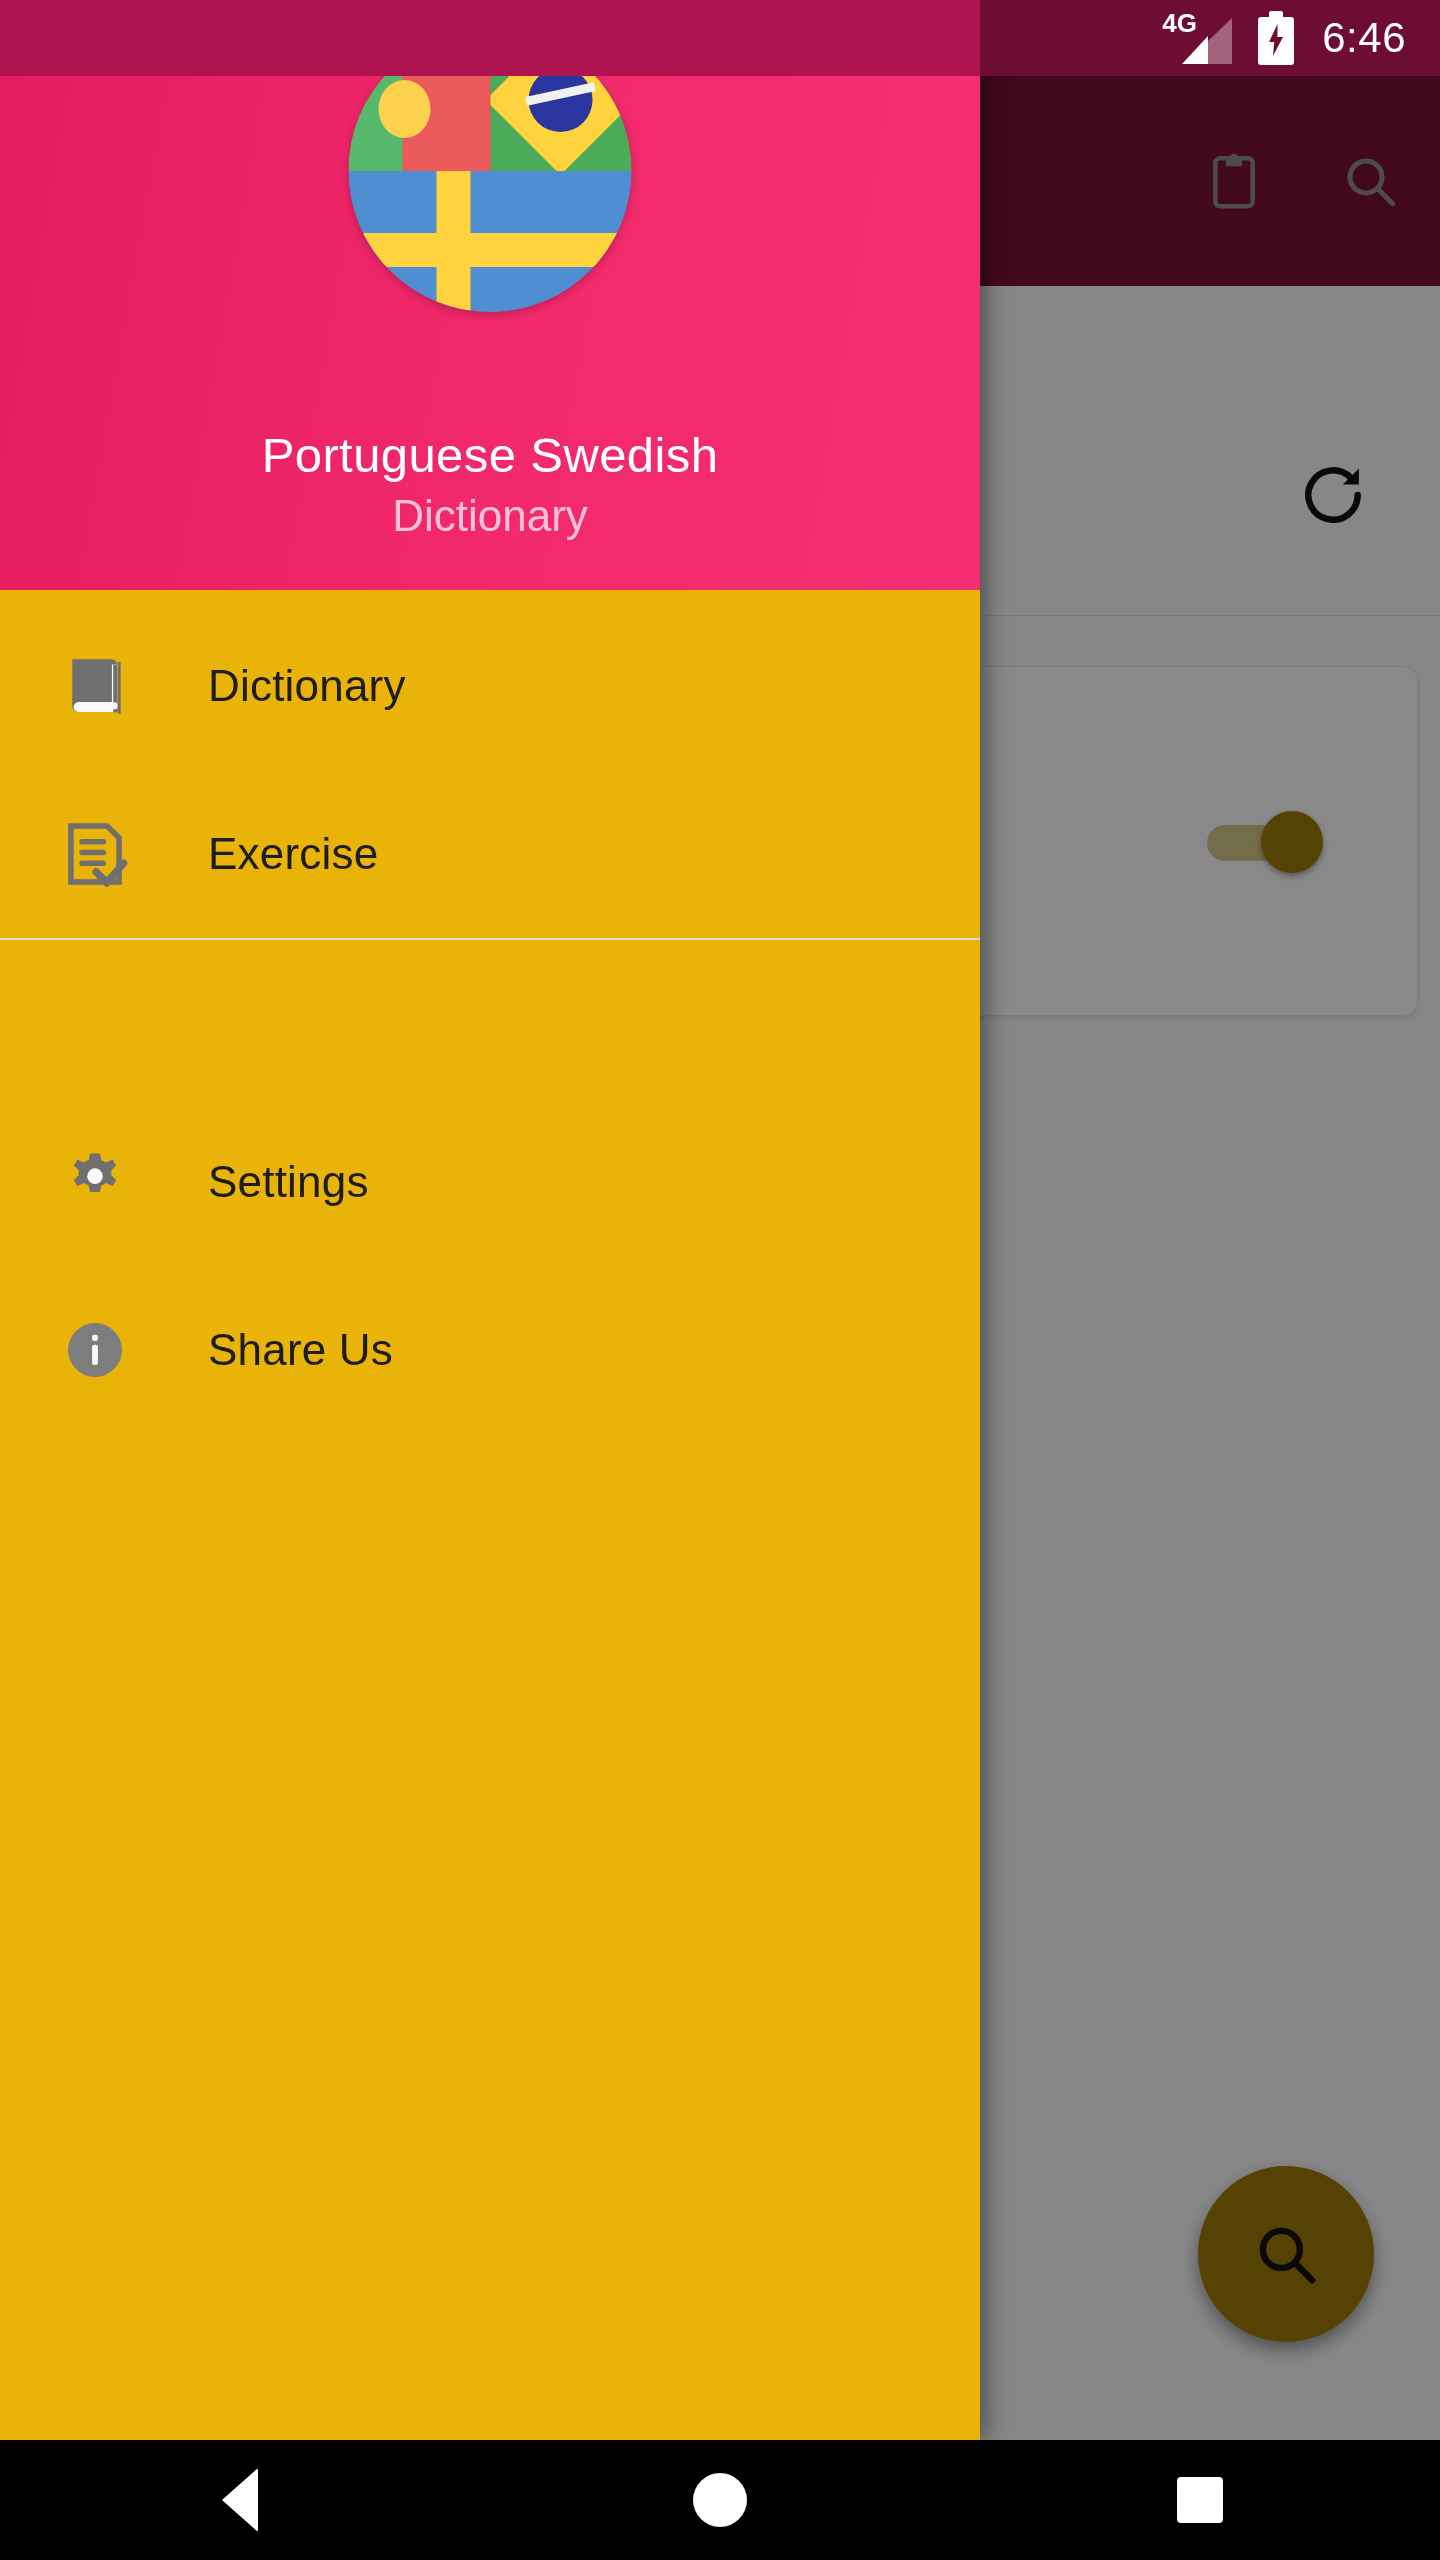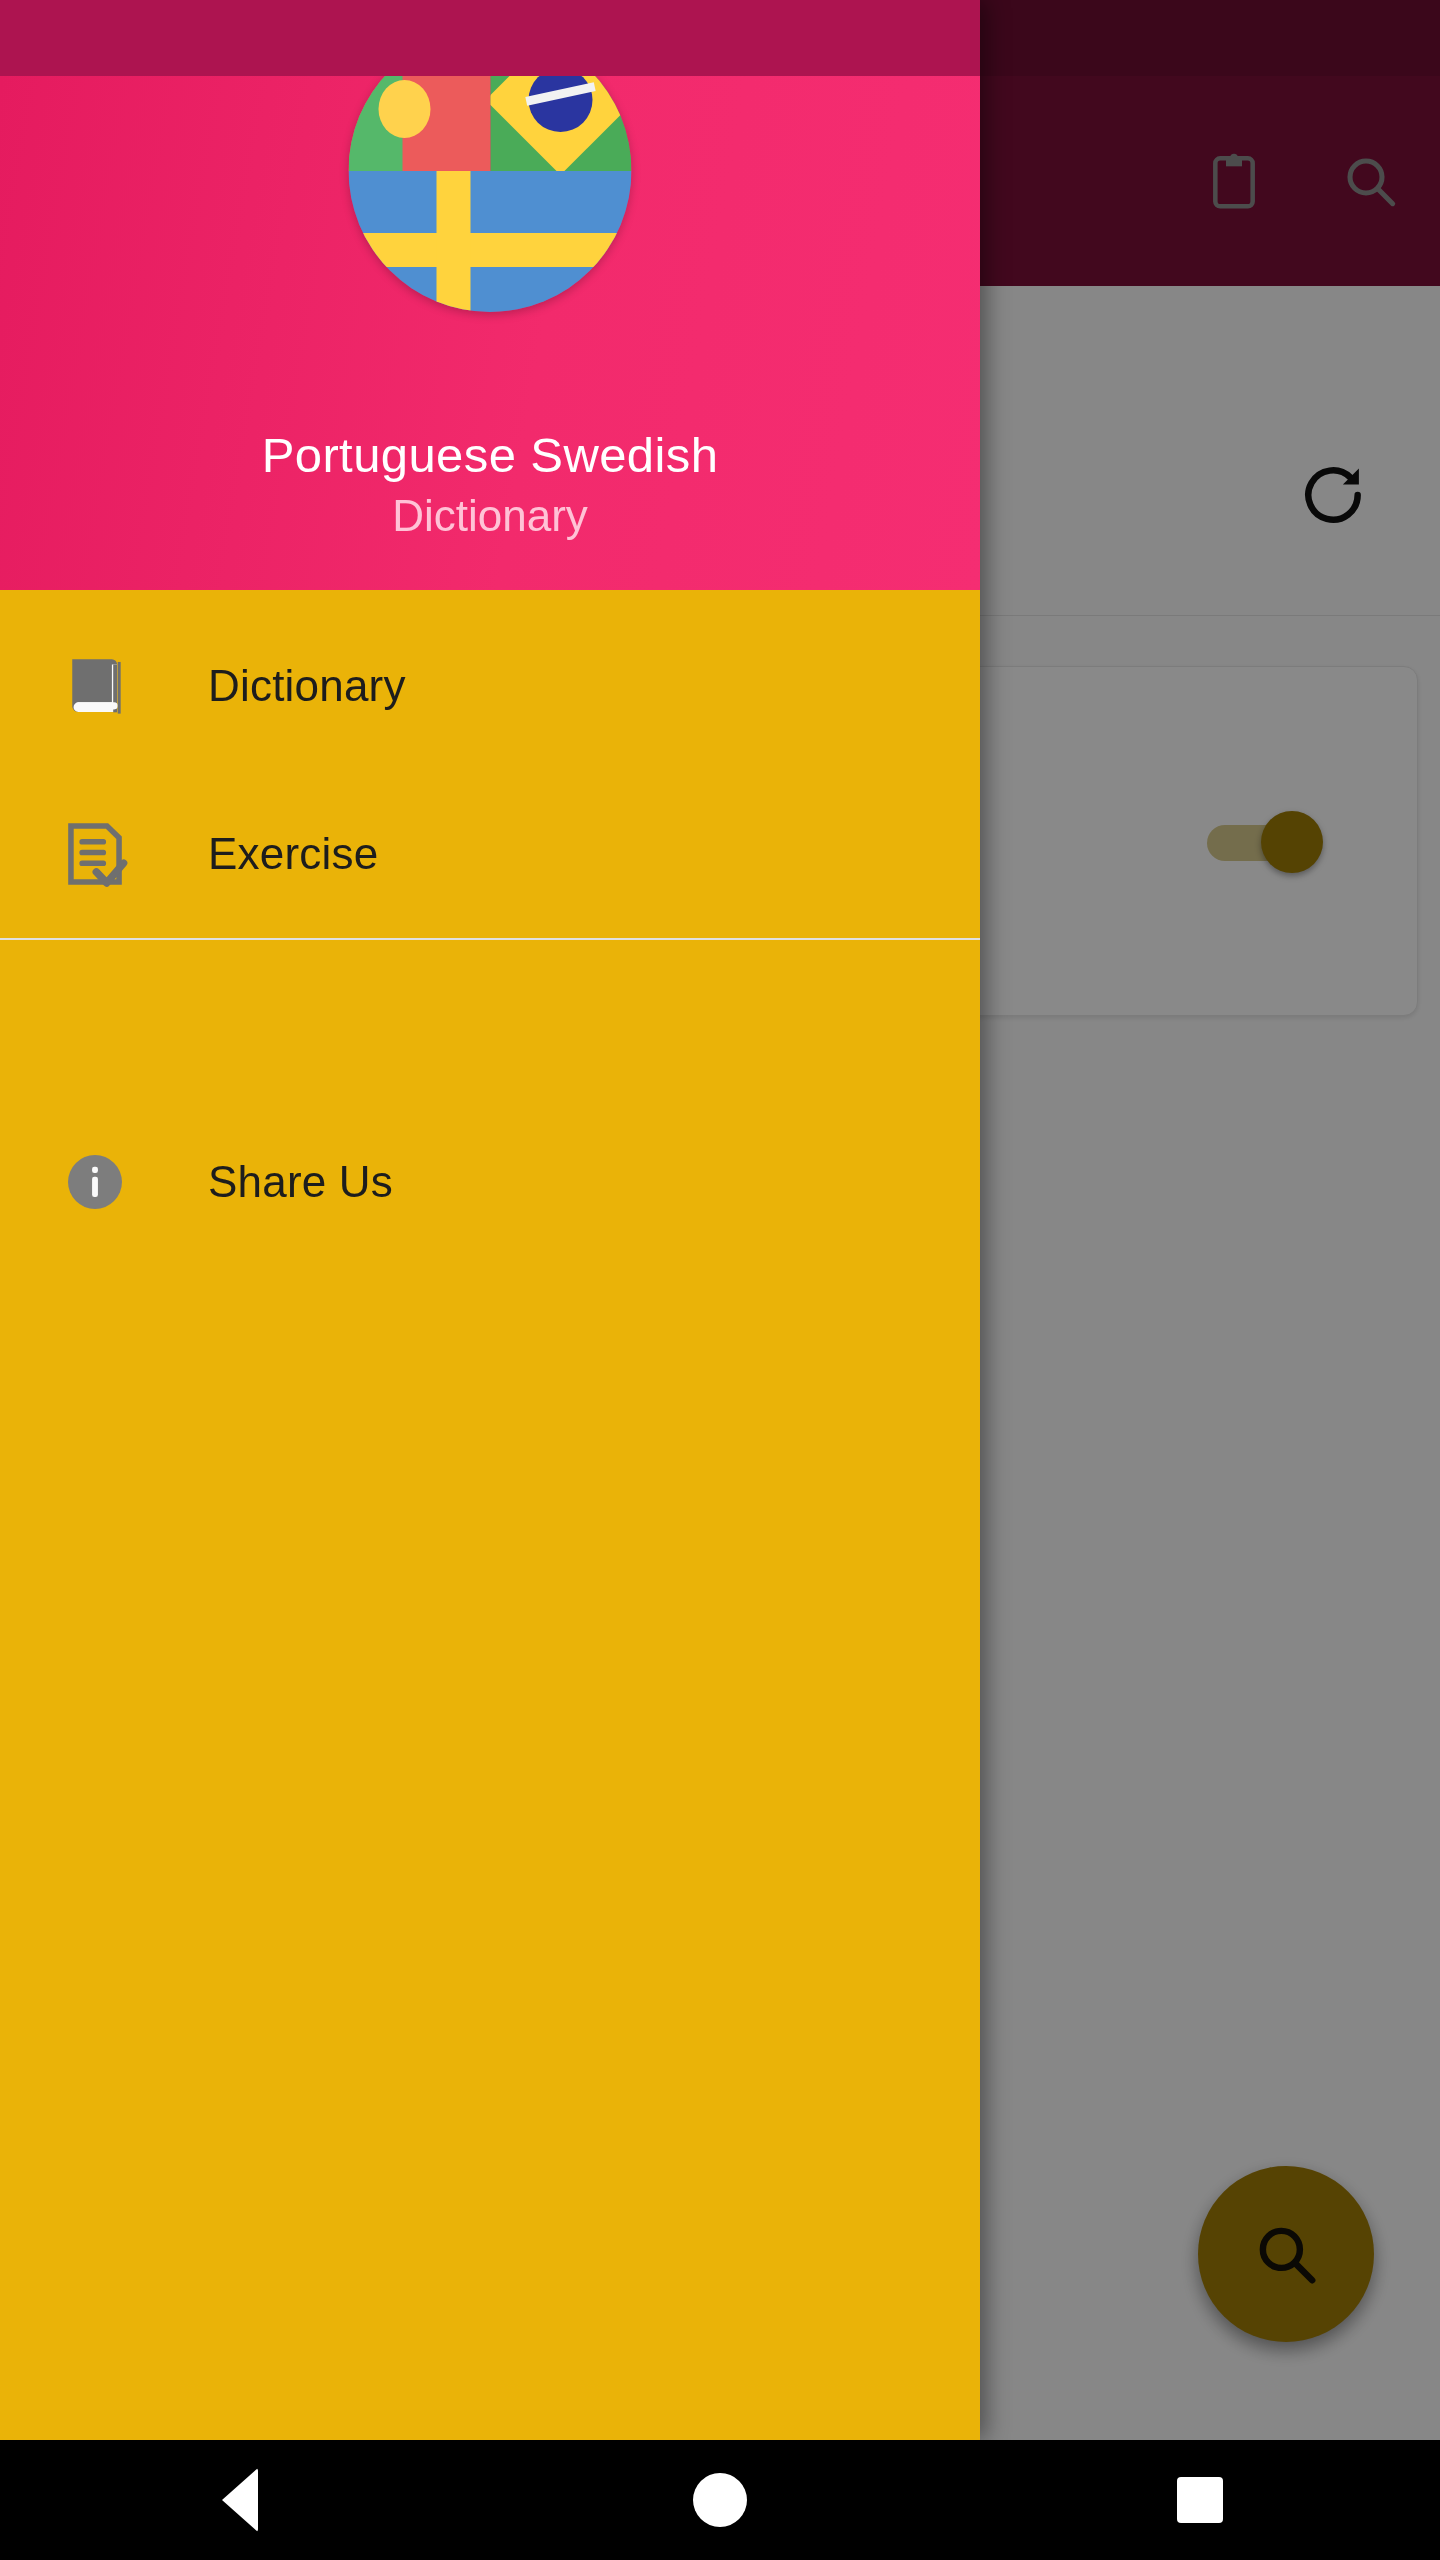--- a/index.html
+++ b/index.html
@@ -396,38 +396,62 @@
           <span class="menu-label">Exercise</span>
         </div>
 
       </div>
 
       <div class="menu-divider"></div>
       <div class="group-gap"></div>
 
       <div class="menu-group">
 
+        <div class="menu-item">
+          <span class="menu-icon">
+            <svg viewBox="0 0 24 24">
+              <path d="M12 3.2l1.5.0.5 2.1c.5.2 1 .4 1.4.7l2-.9 1.1 1.8-1.5 1.5c.1.5.1 1 0 1.5l1.5 1.5-1.1 1.8-2-.9c-.4.3-.9.6-1.4.7l-.5 2.1h-3l-.5-2.1c-.5-.2-1-.4-1.4-.7l-2 .9-1.1-1.8 1.5-1.5a5 5 0 0 1 0-1.5L5.5 6.9l1.1-1.8 2 .9c.4-.3.9-.6 1.4-.7l.5-2.1z" fill="#6f6f6f"></path>
+              <circle cx="12" cy="10.2" r="2.4" fill="#fafafa"></circle>
+            </svg>
+          </span>
+          <span class="menu-label">Settings</span>
+        </div>
 
 
 
         <div class="menu-item">
           <span class="menu-icon">
             <svg viewBox="0 0 24 24">
               <circle cx="12" cy="12" r="8.3" fill="#7d7d7d"></circle>
               <rect x="11.1" y="10.4" width="1.8" height="6.2" rx=".7" fill="#fafafa"></rect>
               <rect x="11.1" y="7.3" width="1.8" height="1.9" rx=".7" fill="#fafafa"></rect>
             </svg>
           </span>
           <span class="menu-label">Share Us</span>
         </div>
 
       </div>
     </div>
   </div>
 
+  <div class="statusbar-right">
+    <div class="sb-signal">
+      <span class="sb-4g">4G</span>
+      <span class="sb-tri-bg"></span>
+      <span class="sb-tri-fg"></span>
+    </div>
+    <div class="sb-battery">
+      <span class="sb-batt-cap"></span>
+      <span class="sb-batt-body"></span>
+      <svg class="sb-bolt" viewBox="0 0 18 32">
+        <path d="M10.5 0L2 18h5.2L6 32 16 13h-5.6z" fill="#6d0d33"></path>
+      </svg>
+    </div>
+    <span class="sb-time">6:46</span>
+  </div>
 
   <div class="navbar">
     <div class="nav-btn">
       <span class="nav-back"></span>
     </div>
     <div class="nav-btn">
       <span class="nav-home"></span>
     </div>
     <div class="nav-btn">
       <span class="nav-recent"></span>

